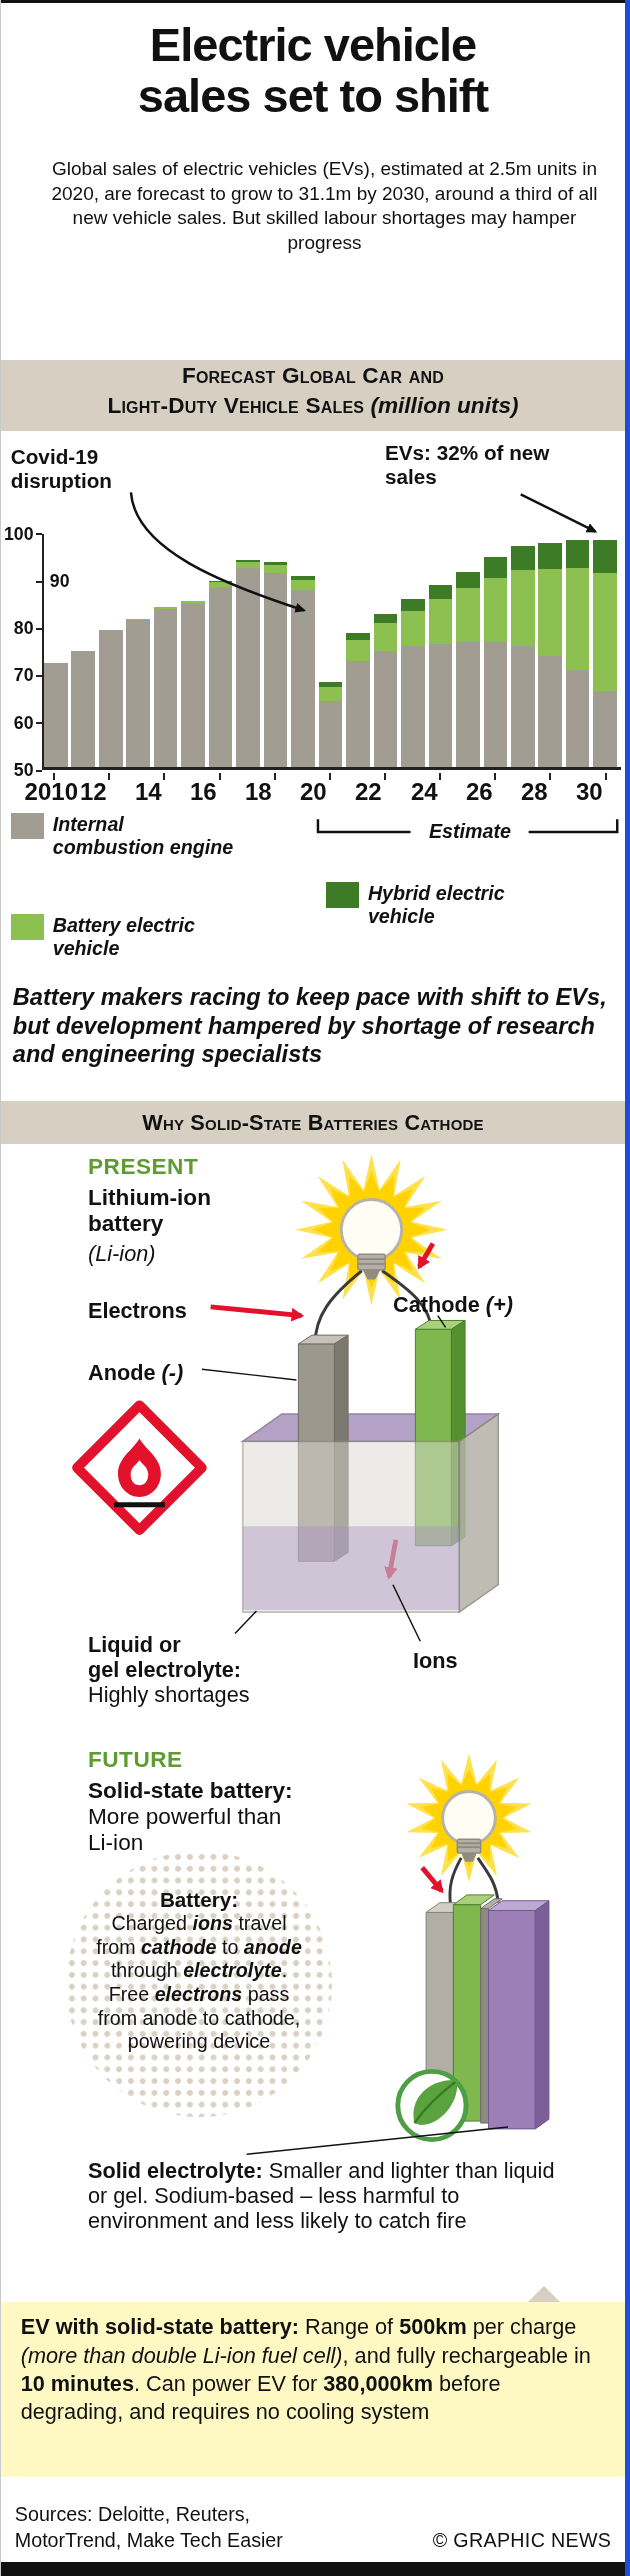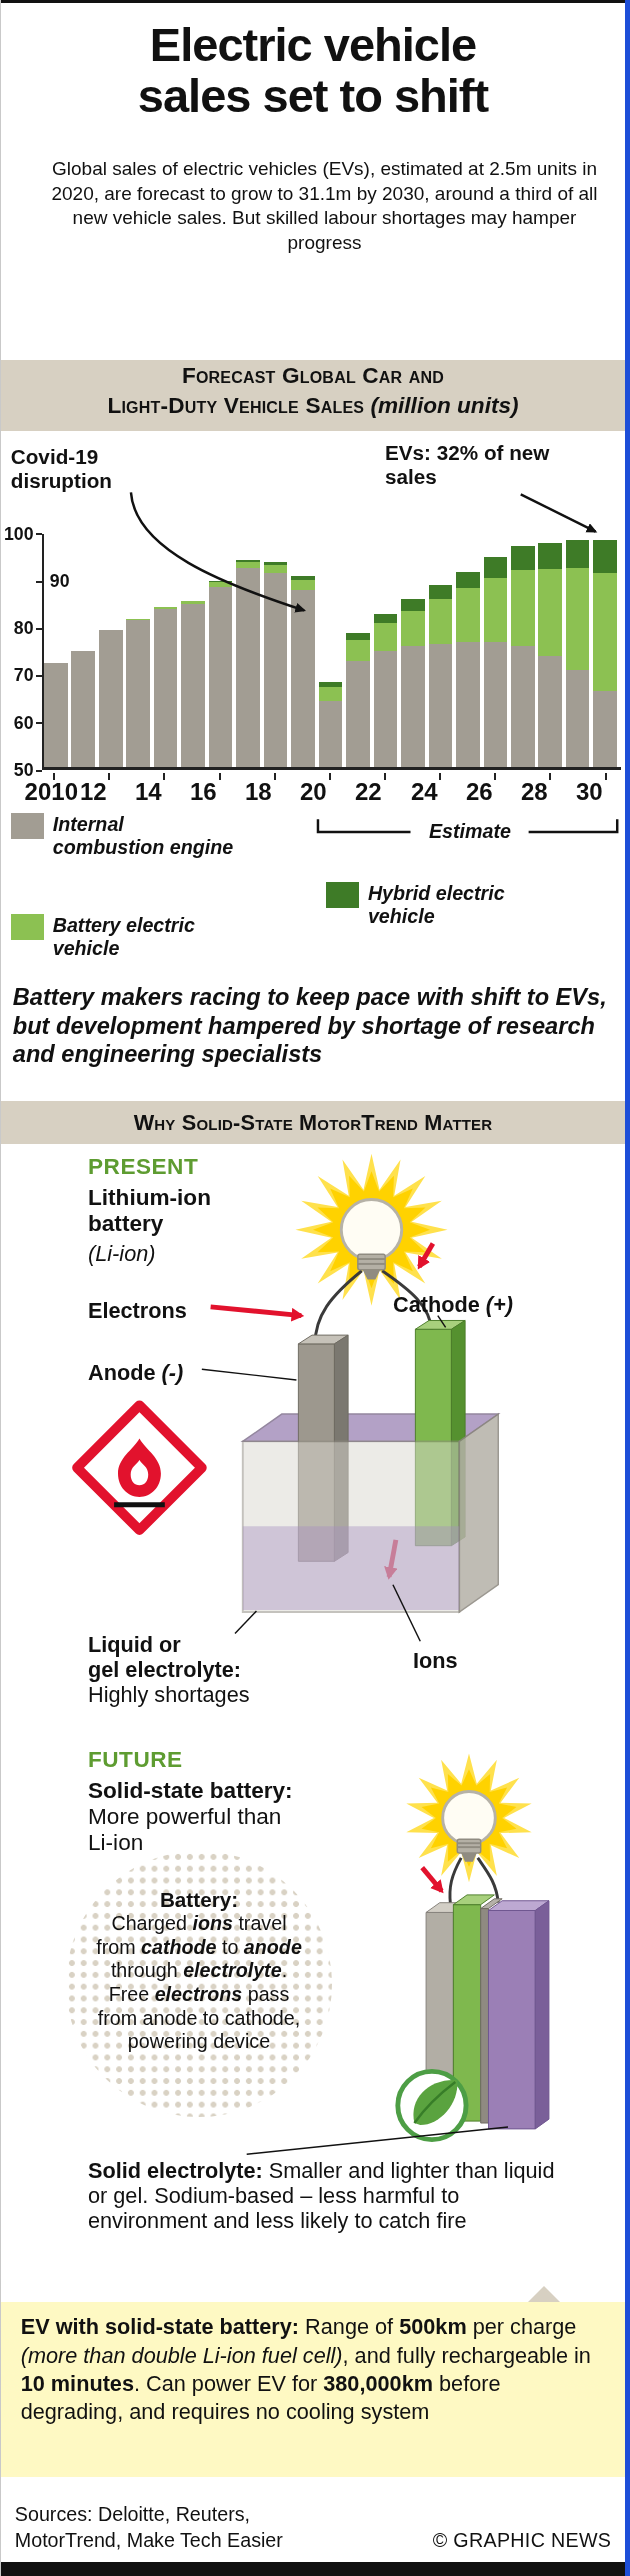--- a/index.html
+++ b/index.html
@@ -255,21 +255,21 @@
       <span class="leg-label">Battery electric vehicle</span>
     </div>
     <div class="leg leg3">
       <span class="sw" style="background: rgb(62, 123, 39);"></span>
       <span class="leg-label">Hybrid electric vehicle</span>
     </div>
   </div>
 
   <p class="standfirst">Battery makers racing to keep pace with shift to EVs, but development hampered by shortage of research and engineering specialists</p>
 
-  <div class="band sec-band"><span class="sc">Why Solid-State MotorTrend Matter</span></div>
+  <div class="band sec-band"><span class="sc">Why Solid-State Batteries Cathode</span></div>
 
   <div class="present">
     <svg class="art" viewBox="0 0 640 600">
       <defs>
         <marker id="ar" markerUnits="userSpaceOnUse" markerWidth="18" markerHeight="18" refX="10" refY="7" orient="auto">
             <path d="M0,0 L13,7 L0,14 Z" fill="#e2122d"></path>
           </marker>
       </defs>
       <g id="burst-p">
           <polygon points="380.0,10.0 388.2,46.8 409.8,15.9 403.3,53.1 435.2,32.8 414.9,64.7 452.1,58.2 421.2,79.8 458.0,88.0 421.2,96.2 452.1,117.8 414.9,111.3 435.2,143.2 403.3,122.9 409.8,160.1 388.2,129.2 380.0,166.0 371.8,129.2 350.2,160.1 356.7,122.9 324.8,143.2 345.1,111.3 307.9,117.8 338.8,96.2 302.0,88.0 338.8,79.8 307.9,58.2 345.1,64.7 324.8,32.8 356.7,53.1 350.2,15.9 371.8,46.8" fill="#ffe14d"></polygon>

